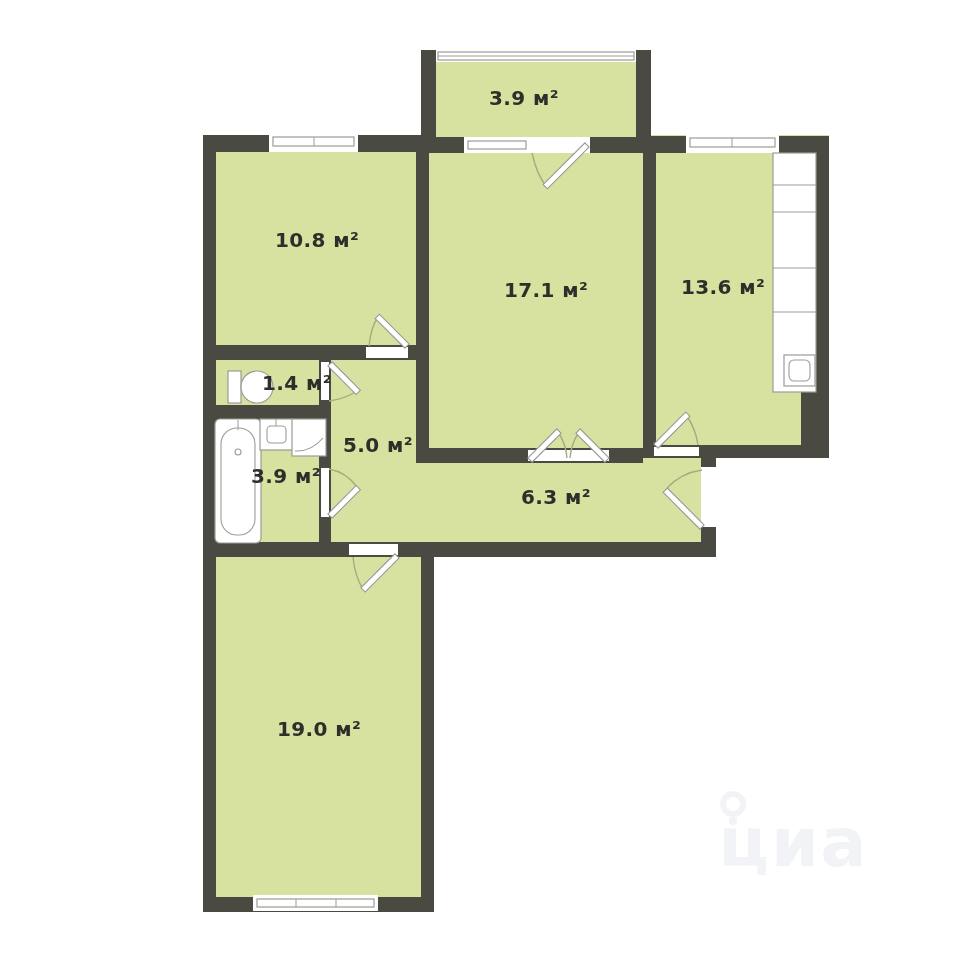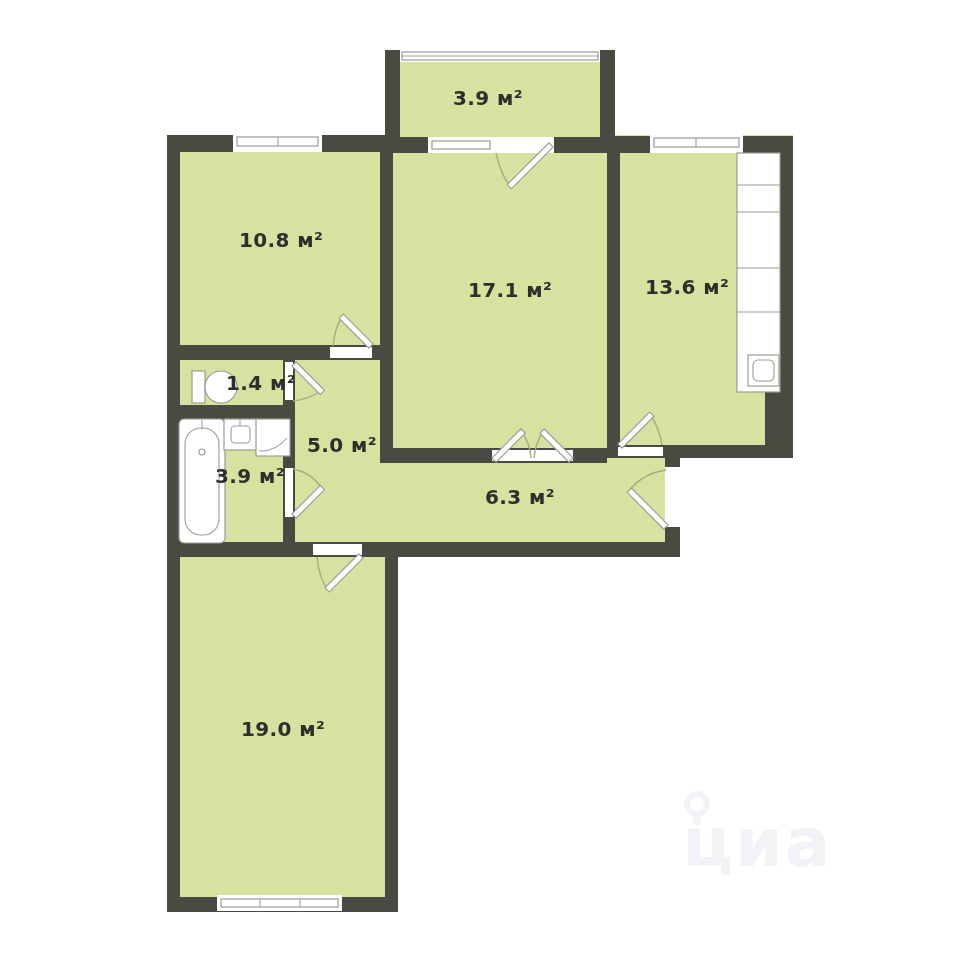--- a/index.html
+++ b/index.html
@@ -1,17 +1,17 @@
 <!DOCTYPE html>
 <html style="--wall: #4a4a42; --floor: #d7e2a0; --background: #ffffff; --fixture: #9b9b97; --arc: #a3ad7d; --label: #2e2e2b; --watermark: #f2f3f6;"><head>
 <meta charset="utf-8">
 <style>
   html,body{margin:0;padding:0;background:var(--background,#fff);}
   .stage{position:relative;width:836px;height:960px;background:var(--background,#fff);overflow:hidden;
-         font-family:"DejaVu Sans",sans-serif;}
+         font-family:"DejaVu Sans",sans-serif;padding-left:36px;}
   svg{display:block;}
   .floor{fill:var(--floor,#d7e2a0);}
   .wall{fill:var(--wall,#4a4a42);}
   .open{fill:#ffffff;}
   .sill{fill:#ffffff;stroke:var(--fixture,#9b9b97);stroke-width:1.2;}
   .sill-line{stroke:var(--fixture,#9b9b97);stroke-width:1;}
   .leaf{fill:#ffffff;stroke:var(--fixture,#8f8f8b);stroke-width:1.1;}
   .arc{fill:none;stroke:var(--arc,#a3ad7d);stroke-width:1.4;}
   .fix{fill:#ffffff;stroke:var(--fixture,#9b9b97);stroke-width:1.2;}
   .fix-inner{fill:none;stroke:var(--fixture,#9b9b97);stroke-width:1.1;}

